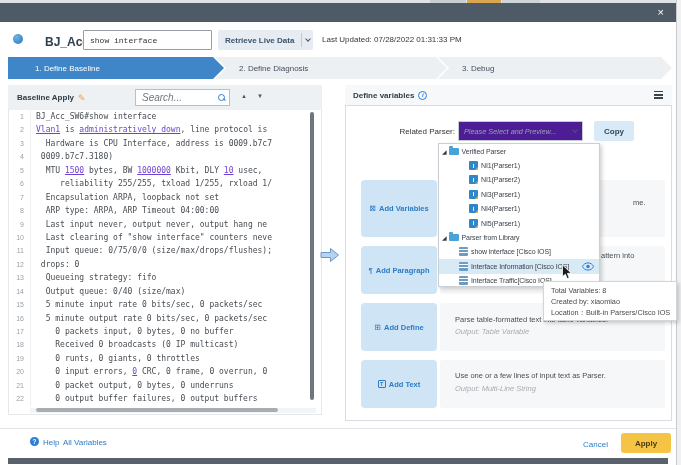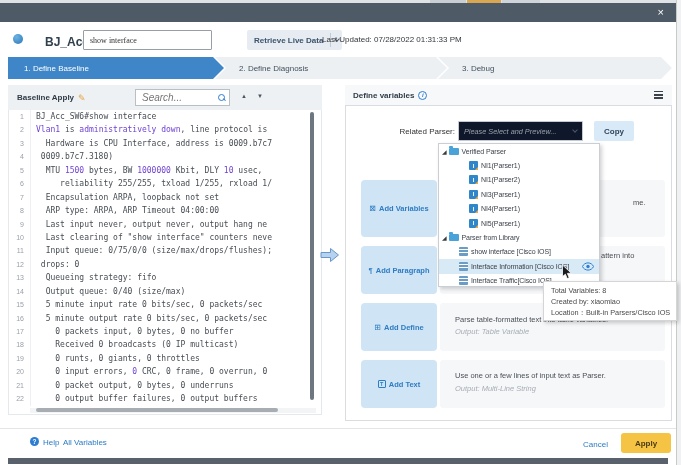--- a/index.html
+++ b/index.html
@@ -23,33 +23,33 @@
   .titlebar{left:0;top:3px;width:676px;height:19px;background:#4e5a65;color:#fff;
             display:flex;align-items:center;padding:0 10px;}
   .titlebar .t{font-size:8.5px;font-weight:bold;letter-spacing:.2px;margin-top:48px;}
   .close-x{position:absolute;right:12px;top:2px;color:#fff;font-size:11px;cursor:pointer;line-height:15px;}
 
   
   .dev-icon{left:13px;top:34px;width:10px;height:10px;border-radius:50%;
             background:radial-gradient(circle at 35% 30%, #6db2e2, #2a77b8);}
   .dev-name{left:45px;top:35px;font-size:12px;font-weight:600;color:#31404e;}
   .cmd-input{left:83px;top:30px;width:129px;height:20px;border:1px solid #979ea5;border-radius:1px;
-             font-size:8px;color:#333;padding:0 6px;font-family:Liberation Serif, serif;background:#fff;}
+             font-size:8px;color:#333;padding:0 6px;font-family:Liberation Mono, monospace;background:#fff;}
   .retrieve-btn{left:218px;top:30px;width:95px;height:20px;background:#e7ecf2;border-radius:2px;
-                display:flex;align-items:center;cursor:pointer;margin-left:29px;}
+                display:flex;align-items:center;cursor:pointer;}
   .retrieve-btn .lbl{font-size:8px;font-weight:600;color:#3b536b;padding:0 7px;flex:1;white-space:nowrap;}
   .retrieve-btn .chev-seg{width:16px;height:14px;border-left:1px solid #c3cbd4;display:flex;align-items:center;justify-content:center;}
   .chev{display:inline-block;width:4px;height:4px;border-right:1.3px solid #4a5a6b;border-bottom:1.3px solid #4a5a6b;
         transform:rotate(45deg);margin-top:-2px;}
   .last-updated{left:322px;top:35px;font-size:8px;color:#33373b;}
 
   
   .steps{left:8px;top:57px;width:664px;height:22px;display:flex;}
   .step{height:22px;display:flex;align-items:center;font-size:8px;position:relative;}
-  .step1{width:216px;background:#3e86c7;color:#fff;clip-path:polygon(0 0,calc(100% - 11px) 0,100% 50%,calc(100% - 11px) 100%,0 100%);padding-left:16px;z-index:3;}
+  .step1{width:216px;background:#3e86c7;color:#fff;clip-path:polygon(0 0,calc(100% - 11px) 0,100% 50%,calc(100% - 11px) 100%,0 100%);padding-left:27px;z-index:3;}
   .step2,.step3{background:#edf0f3;color:#42505e;clip-path:polygon(0 0,calc(100% - 11px) 0,100% 50%,calc(100% - 11px) 100%,0 100%,11px 50%);margin-left:-9px;padding-left:24px;}
   .step2{width:232px;z-index:2;}
   .step3{width:234px;z-index:1;}
 
   
   .left-panel{left:8px;top:85px;width:314px;height:330px;border:1px solid #e6e9ec;background:#fff;}
   .lp-header{left:8px;top:85px;width:314px;height:25px;background:#eef1f3;display:flex;align-items:center;}
   .lp-title{font-size:8px;font-weight:bold;color:#2f3b46;margin-left:9px;}
   .pencil{font-size:9px;color:#e9a13b;margin-left:4px;transform:rotate(0deg);}
   .search-box{position:absolute;left:135px;top:89px;width:95px;height:17px;background:#fff;border:1px solid #b9bfc5;
@@ -61,39 +61,39 @@
   .mag::after{content:"";position:absolute;left:5.2px;top:5.2px;width:2.6px;height:1.2px;background:#2d7dd2;transform:rotate(45deg);}
   .tri-btn{position:absolute;top:93px;font-size:6px;color:#4a5560;cursor:pointer;}
   .tri-up{left:241px;} .tri-down{left:257px;}
 
   
   .editor{left:9px;top:110px;width:300px;height:297px;overflow:hidden;background:#fff;}
   .ed-line{display:flex;height:13.45px;line-height:13.45px;white-space:pre;}
   .ed-num{width:22px;text-align:right;padding-right:6px;font-size:7px;color:#9aa1a8;flex:none;
           font-family:"Liberation Sans",sans-serif;border-right:1px solid #edeff1;}
   .ed-code{font-family:"DejaVu Sans Mono", monospace;font-size:8px;color:#474d53;padding-left:5px;text-align:center;}
-  .tok{color:#6e42d3;}
+  .tok{color:#6e42d3;text-decoration:underline;}
   .vscroll{left:310px;top:112px;width:4px;height:288px;background:#6e777f;border-radius:2px;}
   .hscroll-track{left:30px;top:408px;width:286px;height:5px;background:#f3f4f5;}
   .hscroll-thumb{left:36px;top:408px;width:242px;height:4px;background:#a7adb3;border-radius:2px;}
 
   
   .mid-arrow{left:320px;top:247px;}
 
   
   .rp-header{left:345px;top:85px;width:327px;height:20px;background:#f7f8fa;display:flex;align-items:center;}
   .rp-title{font-size:8px;font-weight:bold;color:#2f3b46;margin-left:8px;}
   .info-icon{width:9px;height:9px;border:1px solid #2d7dd2;border-radius:50%;color:#2d7dd2;font-size:6px;
              display:inline-flex;align-items:center;justify-content:center;margin-left:4px;font-style:italic;font-weight:bold;}
   .hamburger{position:absolute;right:9px;top:6px;width:9px;}
   .hamburger div{height:1.4px;background:#3c434a;margin-bottom:1.8px;}
   .rp-box{left:345px;top:105px;width:327px;height:316px;border:1px solid #d9dde1;background:#fff;}
 
   .rel-label{left:360px;top:127px;width:95px;font-size:8px;color:#333;text-align:right;}
-  .parser-select{left:458px;top:121px;width:125px;height:20px;border:1px solid #c4cad0;border-radius:1px;background:#0f172a;
+  .parser-select{left:458px;top:121px;width:125px;height:20px;border:1px solid #c4cad0;border-radius:1px;background:#4c1d95;
                  display:flex;align-items:center;padding:0 5px;cursor:pointer;}
   .parser-select .ph{flex:1;font-size:7.3px;font-style:italic;color:#9aa2ab;white-space:nowrap;overflow:hidden;}
   .copy-btn{left:594px;top:121px;width:40px;height:20px;background:#d8e9f8;border-radius:2px;color:#33475b;
             font-size:8px;font-weight:600;display:flex;align-items:center;justify-content:center;cursor:pointer;}
 
   
   .act-btn{left:361px;width:76px;background:#cfe4f5;border-radius:4px;color:#2e7cc3;font-size:7.5px;font-weight:600;
            display:flex;align-items:center;justify-content:center;cursor:pointer;}
   .act-btn .g{margin-right:3px;font-size:8px;font-weight:normal;}
   .t-box{display:inline-flex;width:8px;height:8px;border:1px solid #2e7cc3;border-radius:1px;margin-right:3px;

